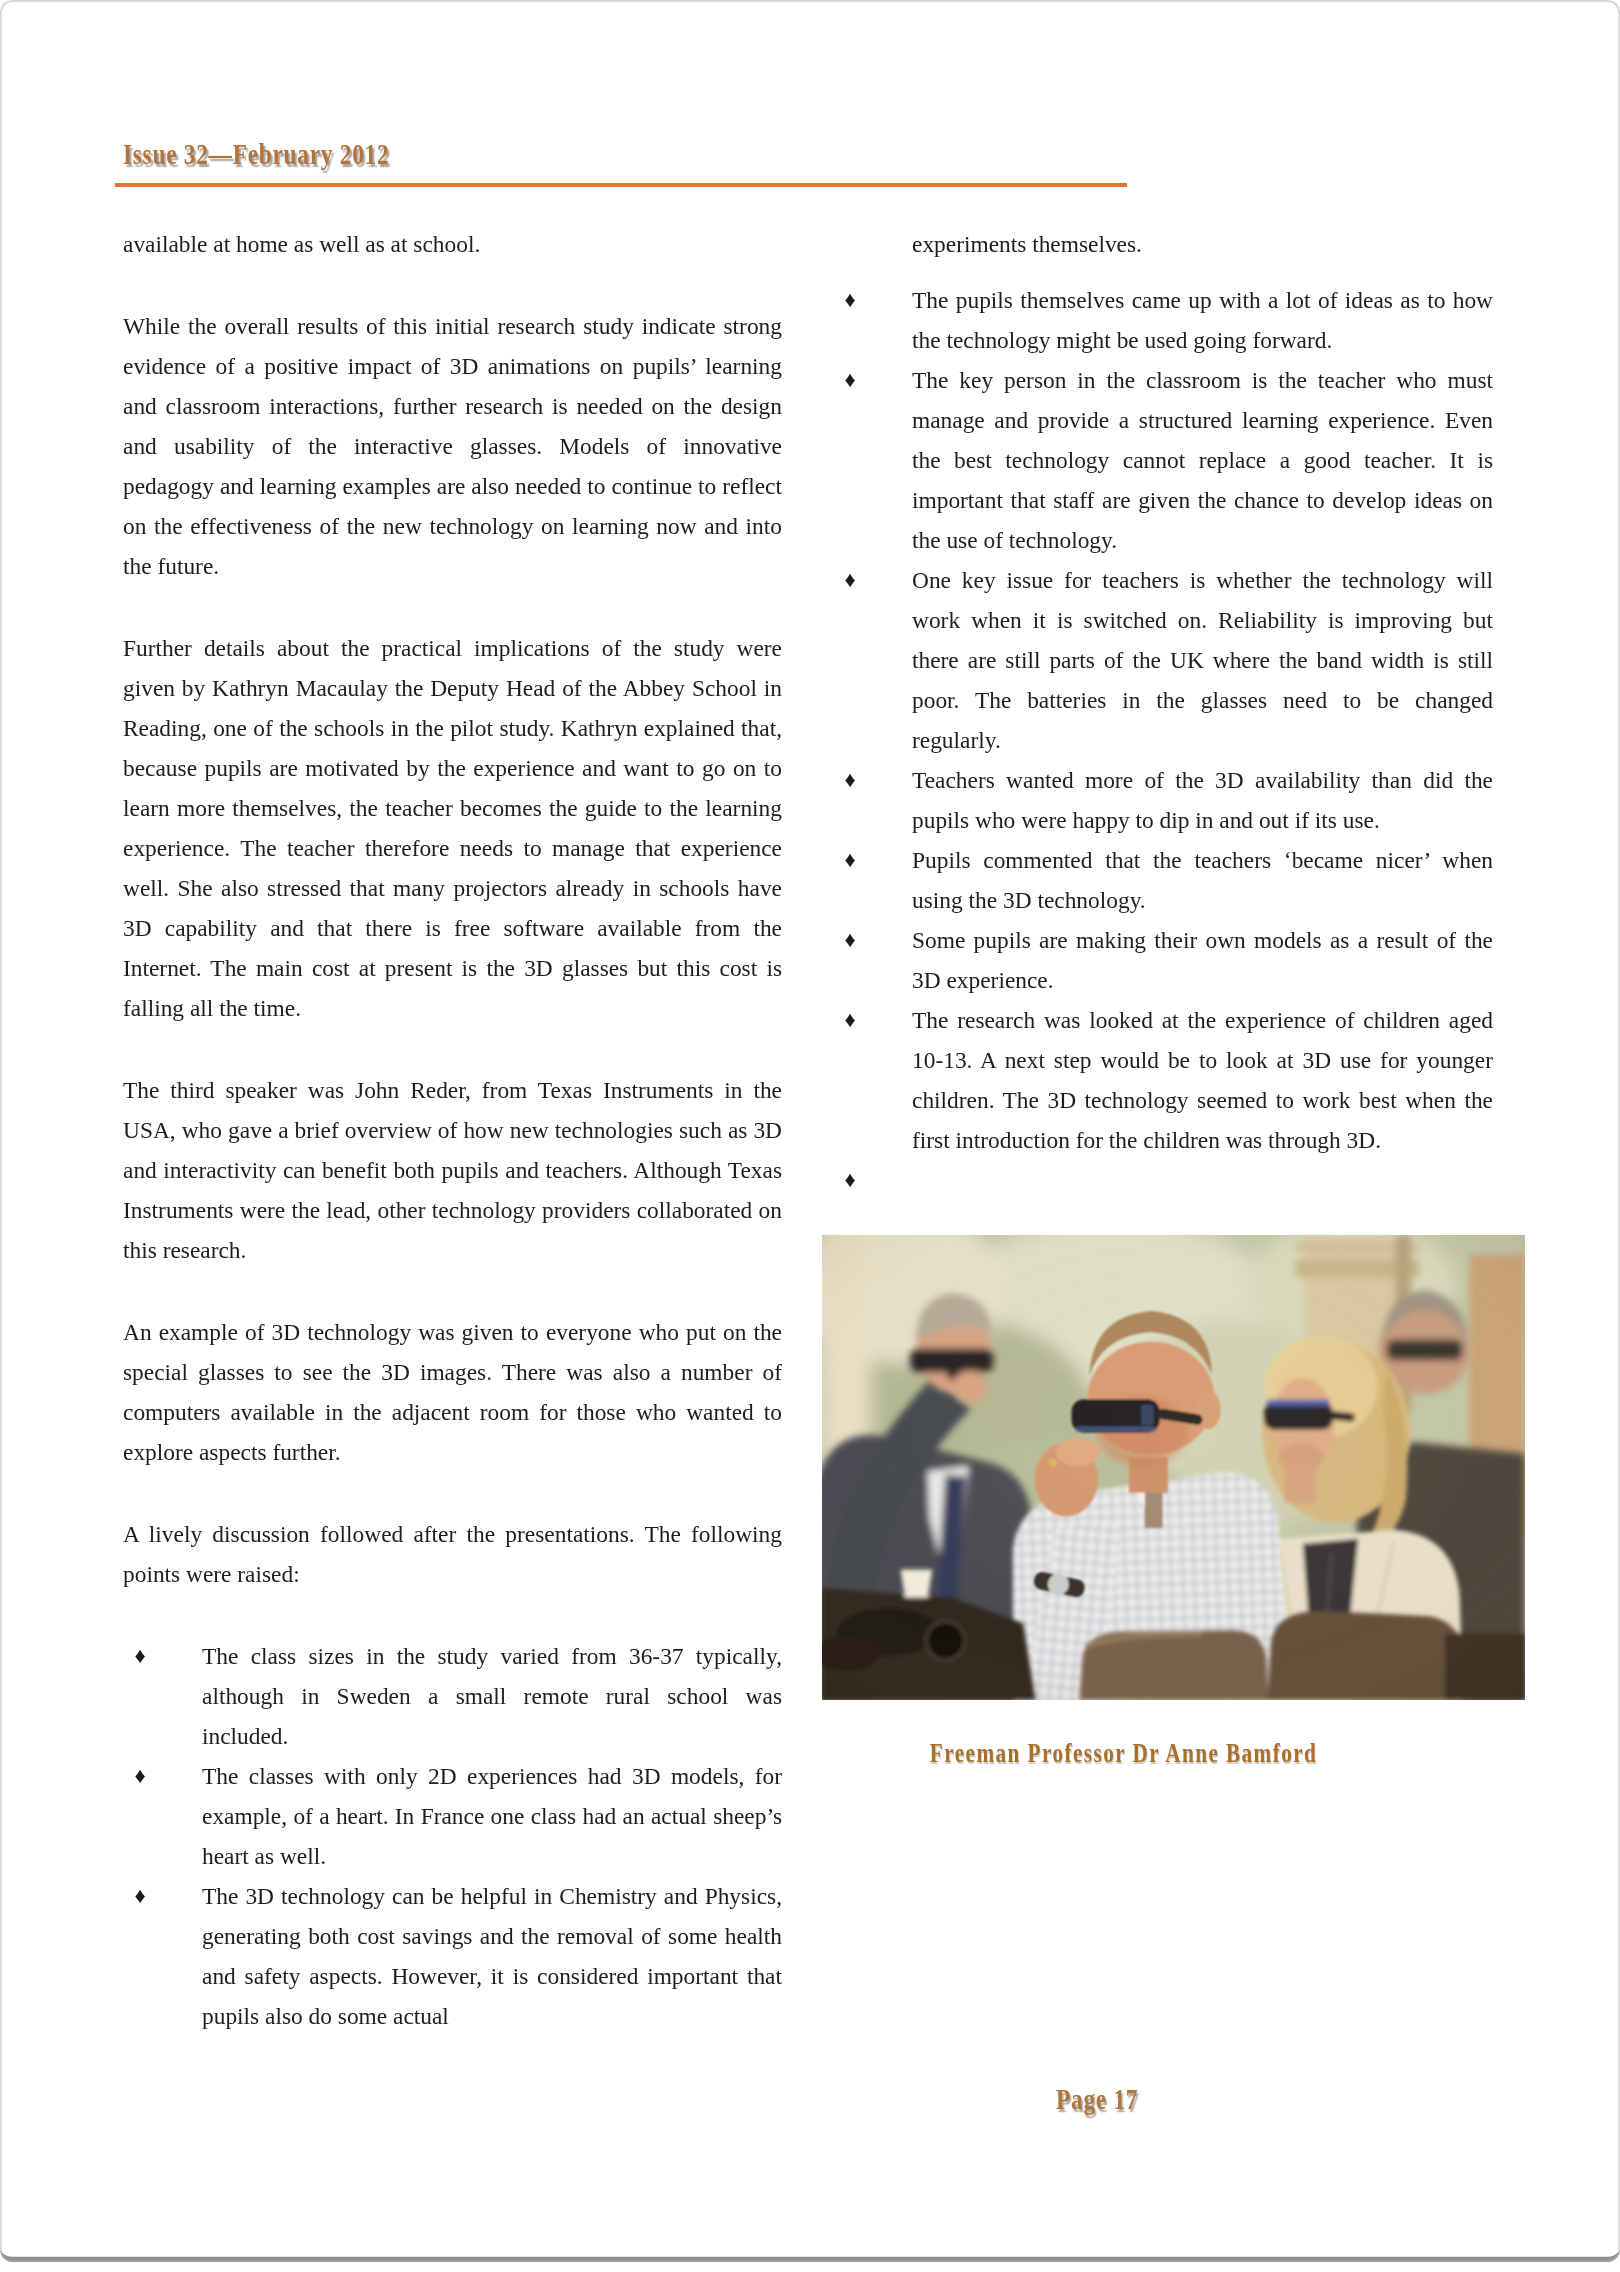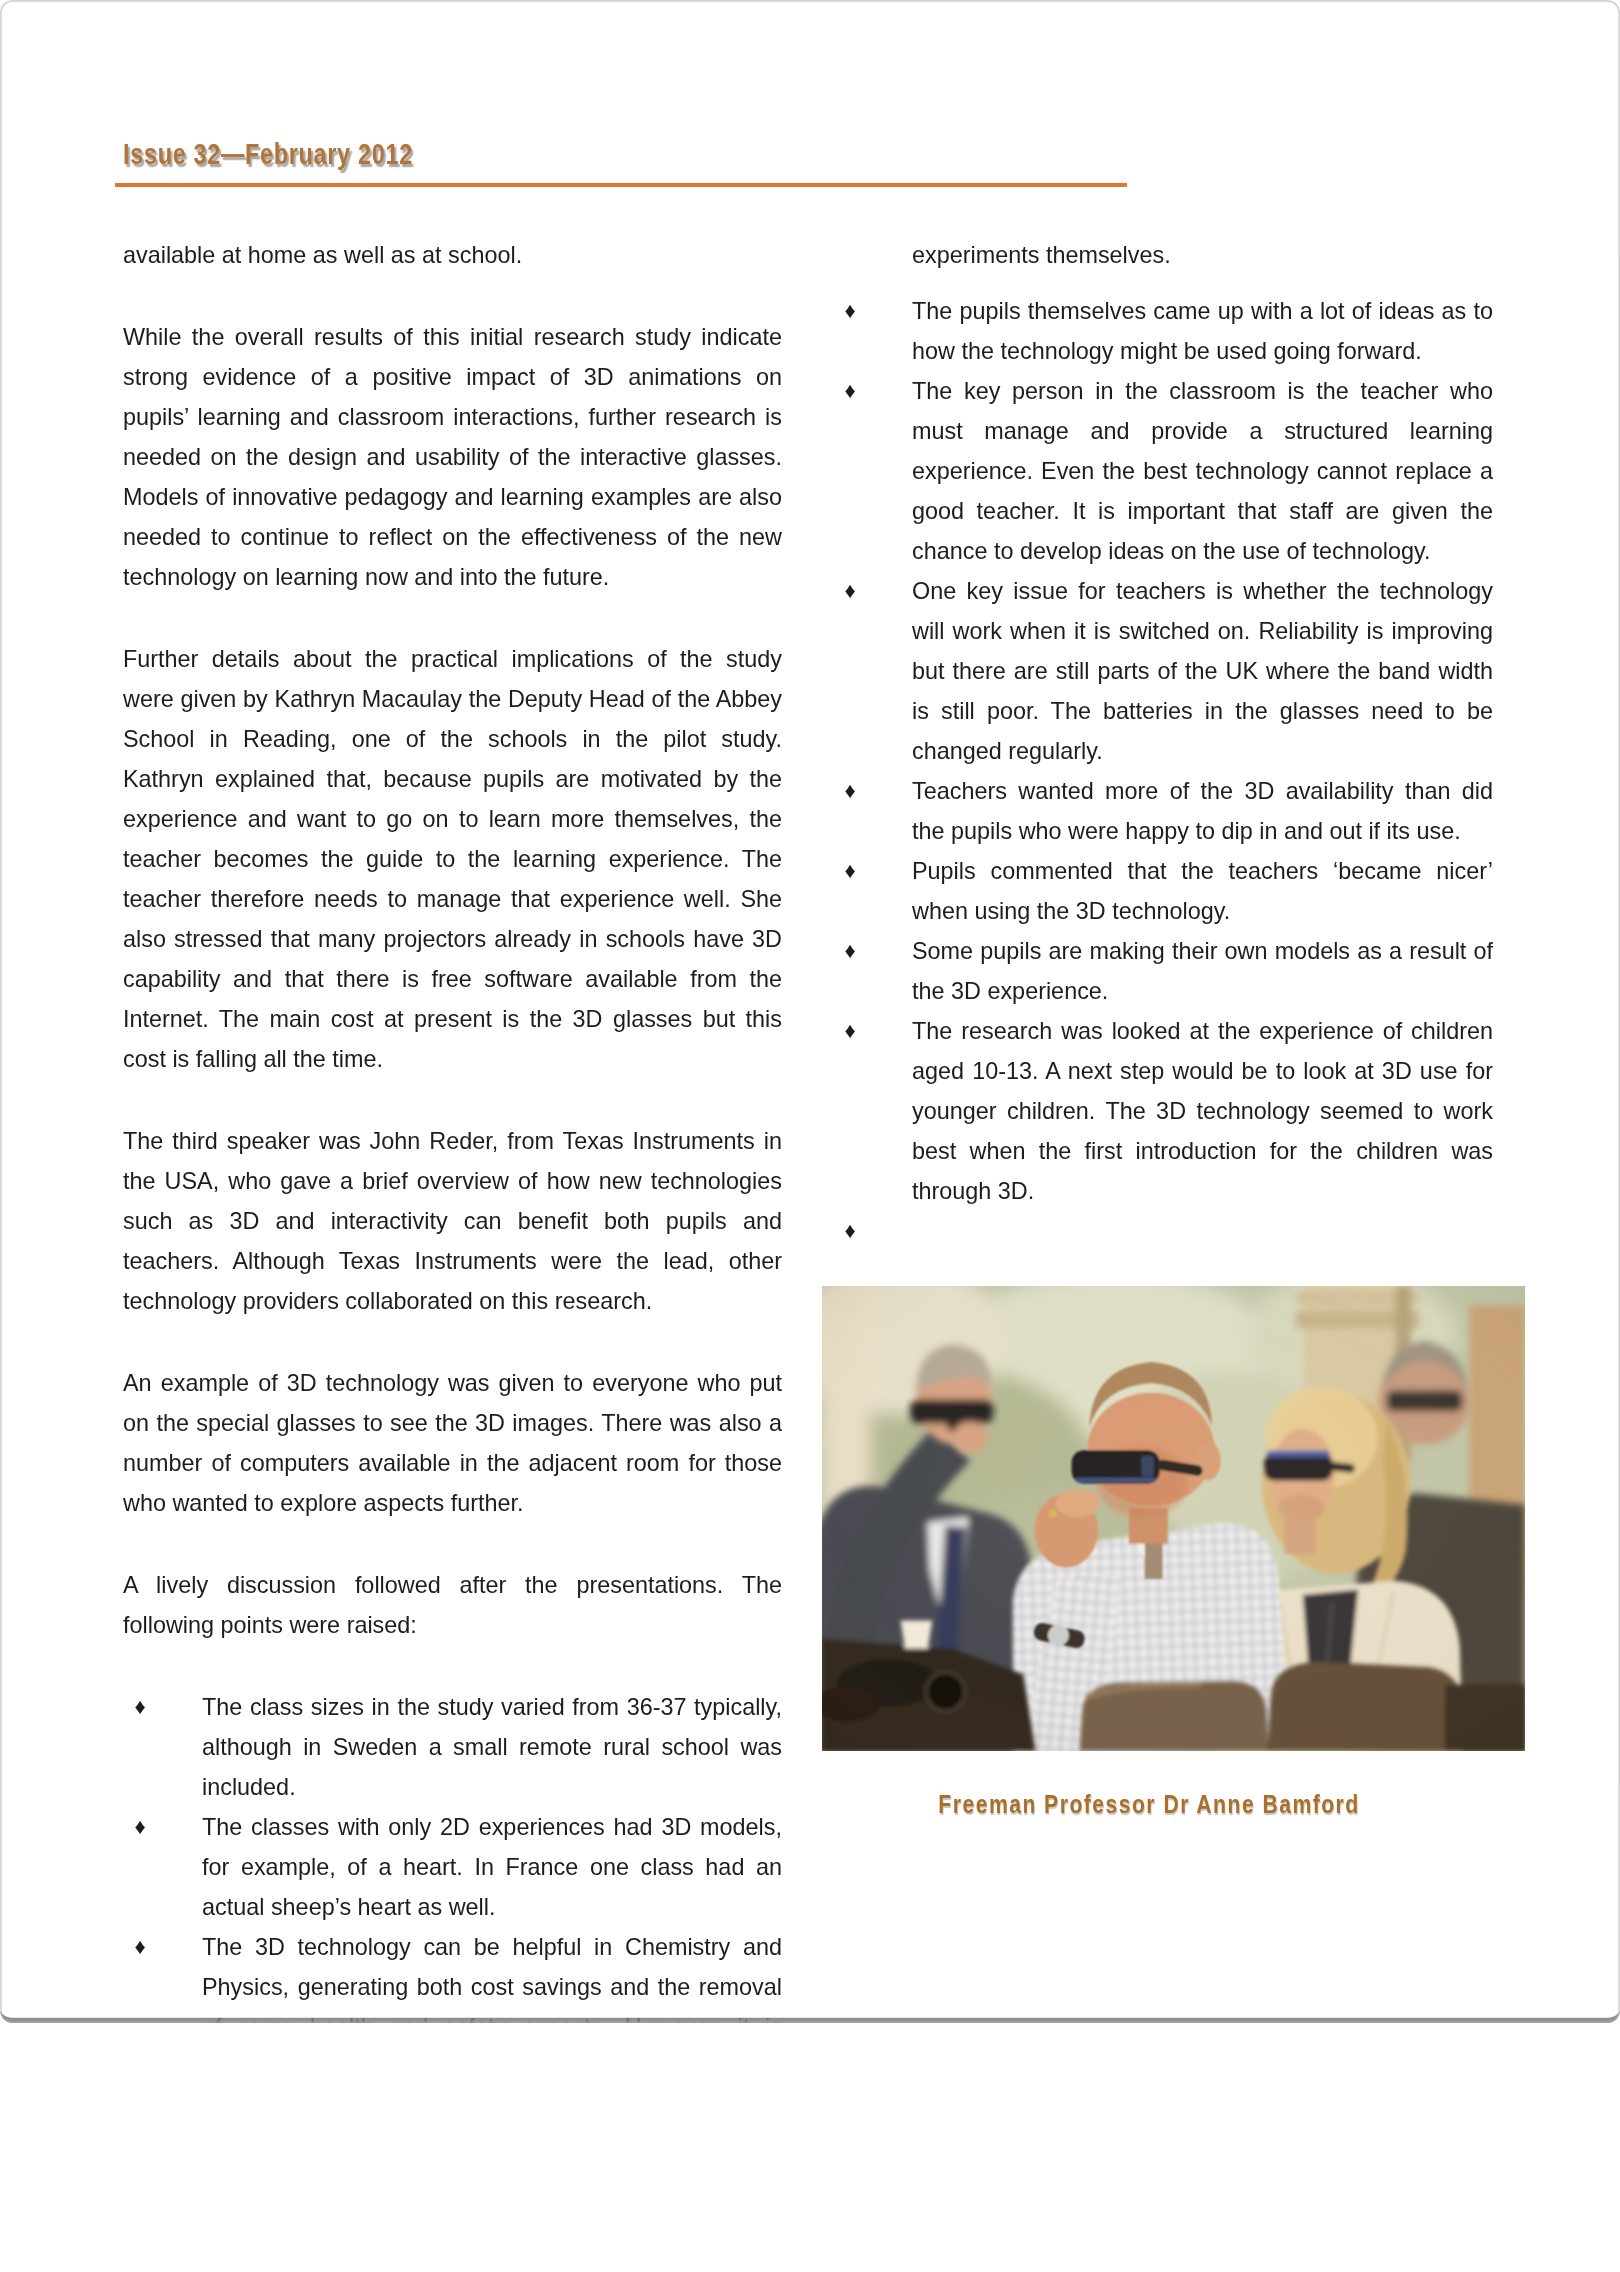--- a/index.html
+++ b/index.html
@@ -1,38 +1,38 @@
 <!DOCTYPE html>
 <html style="--brown: #b3743a; --byline: #ab6f28; --orange: #e2762e; --shadow: #a3a3a3;font-size:14px"><head>
 <meta charset="utf-8">
 <style>
   :root{
     --brown:#b3743a; --byline:#ab6f28; --orange:#e2762e; --shadow:#a3a3a3; --ink:#1d1d1d;
   }
   html,body{margin:0;padding:0;background:#ffffff;}
   .page{
-    position:relative; width:1620px; height:2023px; background:#fff;
-    font-family:Liberation Sans, sans-serif; color:var(--ink); overflow:hidden;
+    position:relative; width:1620px; height:2262px; background:#fff;
+    font-family:Liberation Serif, serif; color:var(--ink); overflow:hidden;
     border-radius:12.3px;
   }
   .page::after{
     content:""; position:absolute; inset:0; border-radius:12.3px; pointer-events:none;
     box-shadow: inset 0 0 0 1.8px rgba(178,178,178,.5), inset 0 -7px 0 -1.8px rgba(125,125,125,.85),
                 inset 0 1.8px 2.6px rgba(0,0,0,.06);
   }
   .masthead{
     position:absolute; left:123px; top:136px; white-space:nowrap;
     font-size:30px; font-weight:bold; color:var(--brown); line-height:35px;
   }
   .masthead .cond{
     display:inline-block; transform:scaleX(.78); transform-origin:0 50%;
     letter-spacing:0.9px; text-shadow:2.6px 2.6px 1.8px var(--shadow);
   }
   .rule{position:absolute; left:115px; top:183px; width:1012px; height:3.5px; background:var(--orange);}
-  .col{position:absolute; top:235px; font-size:23.4px; line-height:40px;}
+  .col{position:absolute; top:224px; font-size:23.4px; line-height:40px;}
   .col-left{left:123px; width:659px;}
   .col-right{left:833px; width:660px;}
   .para{margin:0 0 42px 0; text-align:justify;}
   .para.short{text-align:left;}
   .para:last-child{margin-bottom:0;}
   .cont{margin:0 0 16px 79px; text-align:left;}
   .bullet{display:flex; margin:0;}
   .marker{flex:0 0 79px; padding-left:11.5px; box-sizing:border-box; font-size:22px; line-height:40px;}
   .btext{flex:1; text-align:justify;}
   .photo{display:block; width:703px; height:465px; margin:35px 0 0 -10.6px; background:#bfc7ac;}

